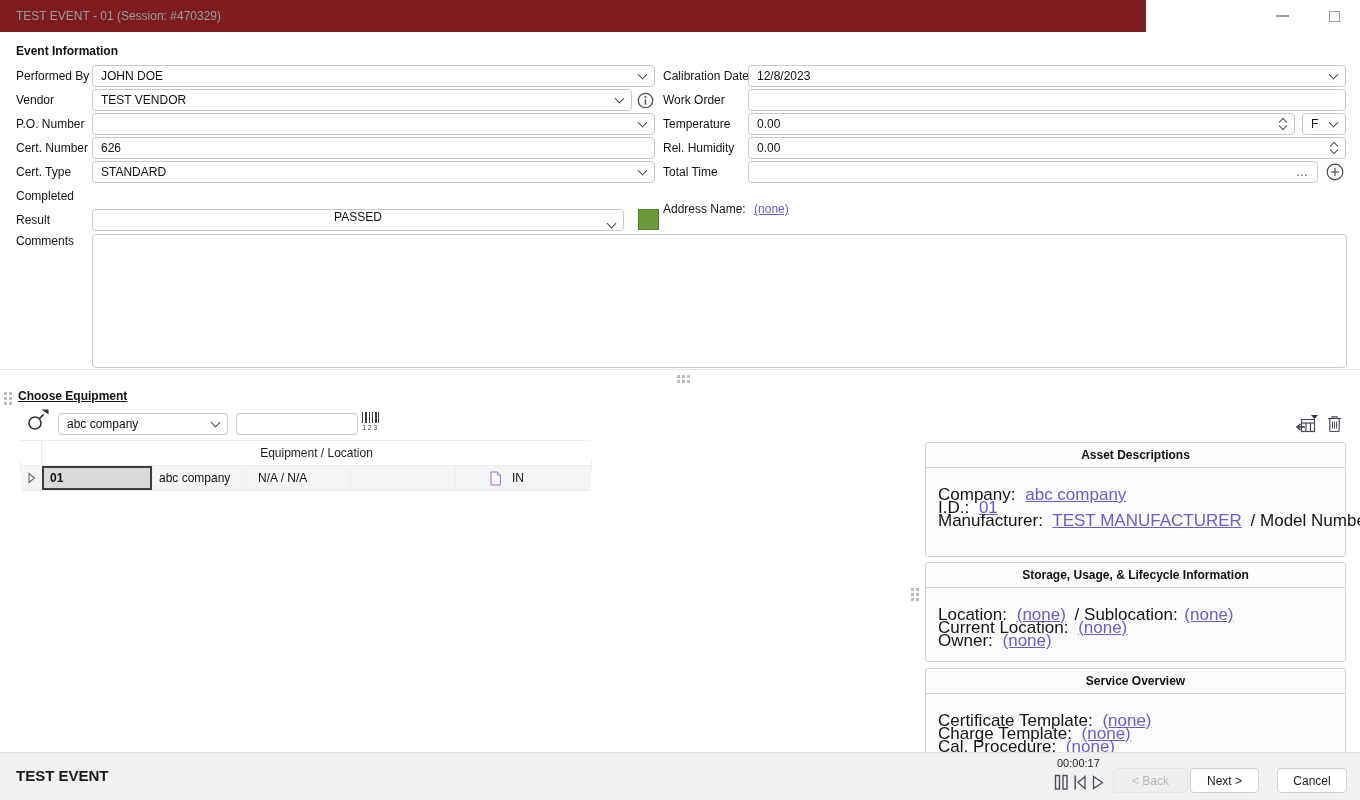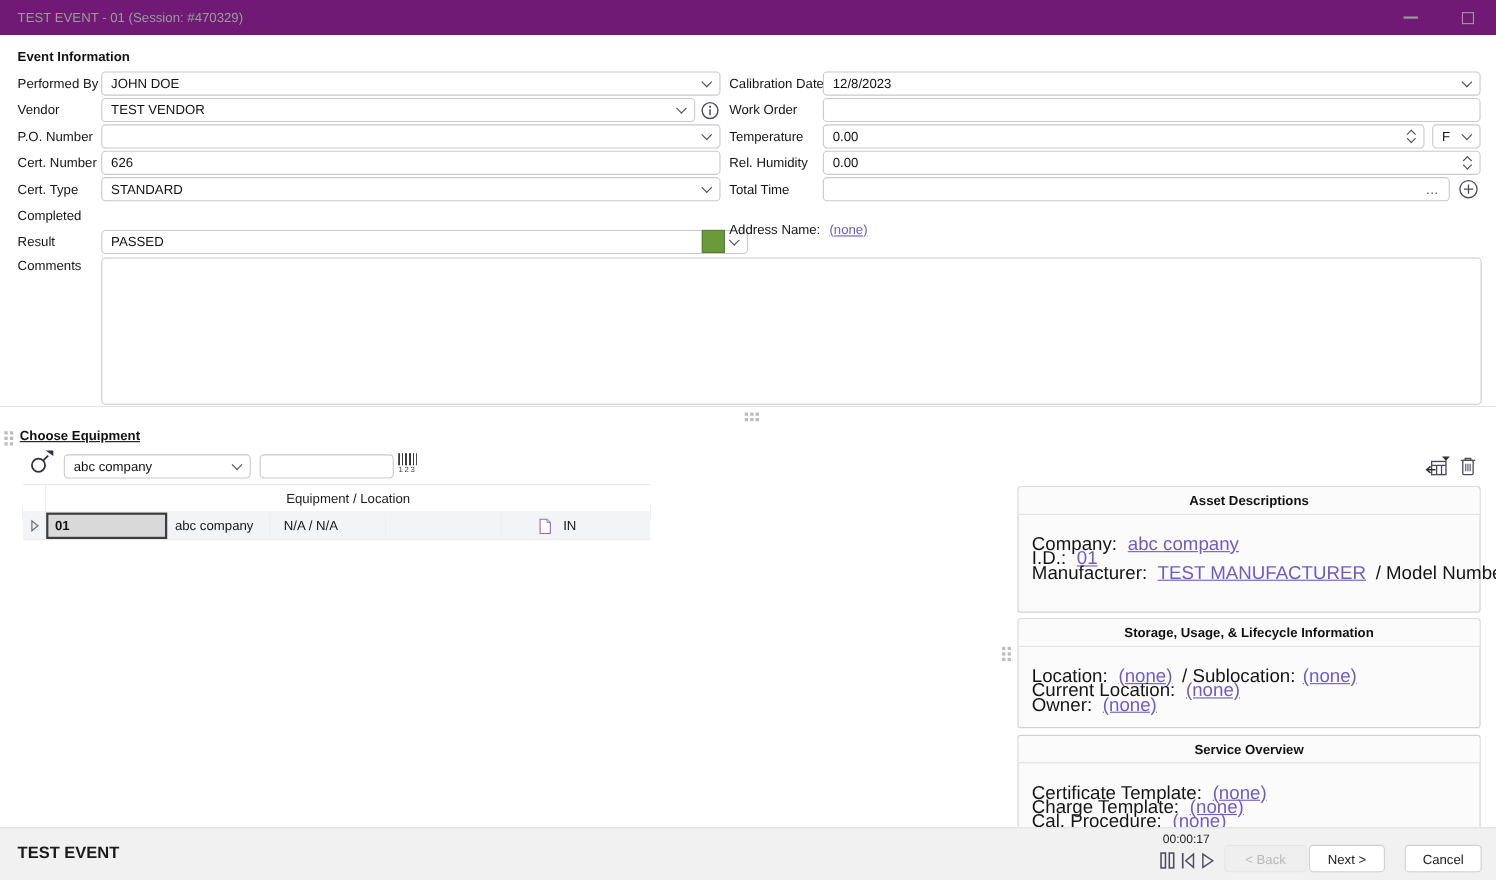--- a/index.html
+++ b/index.html
@@ -1,20 +1,20 @@
 <!DOCTYPE html>
 <html><head>
 <meta charset="utf-8">
 <style>
   * { margin:0; padding:0; box-sizing:border-box; }
   html,body { width:1360px; height:800px; overflow:hidden; }
   body { position:relative; background:#fff; font-family:"Liberation Sans",sans-serif; font-size:12px; color:#141414; }
 
   
-  .titlebar { position:absolute; top:0; left:0; width:1360px; height:32px; background:#701a75; }
+  .titlebar { position:absolute; top:0; left:0; width:1146px; height:32px; background:#7f1d1d; }
   .titlebar .title { position:absolute; left:16px; top:0; line-height:32px; color:#9b9b9b; font-size:12px; }
   .winbtn { position:absolute; top:0; width:28px; height:32px; display:flex; align-items:center; justify-content:center; cursor:pointer; }
   .winbtn.min { left:1268px; }
   .winbtn.max { left:1320px; }
   .glyph-min { width:13px; height:0; border-top:2px solid #9b9b9b; }
   .glyph-max { width:11px; height:11px; border:1.5px solid #9b9b9b; }
 
   
   .content { position:absolute; top:32px; left:0; width:1360px; height:720px; background:#fff; overflow:hidden; }
   .sec-title { position:absolute; font-weight:bold; font-size:12px; color:#111; }
@@ -139,21 +139,21 @@
     <span class="val"></span>
     <i class="chev"></i>
   </div>
   <div class="fld" style="left:92px; top:105px; width:563px;">
     <span class="val">626</span>
   </div>
   <div class="fld" style="left:92px; top:129px; width:563px;">
     <span class="val">STANDARD</span>
     <i class="chev"></i>
   </div>
-  <div class="fld" style="left:92px; top:177px; width:588px;">
+  <div class="fld" style="left:92px; top:177px; width:532px;flex-direction:column;">
     <span class="val">PASSED</span>
     <i class="chev"></i>
   </div>
   <div class="swatch"></div>
   <div class="textarea"></div>
 
   <div class="lab" style="left:663px; top:33px;">Calibration Date</div>
   <div class="lab" style="left:663px; top:57px;">Work Order</div>
   <div class="lab" style="left:663px; top:81px;">Temperature</div>
   <div class="lab" style="left:663px; top:105px;">Rel. Humidity</div>

